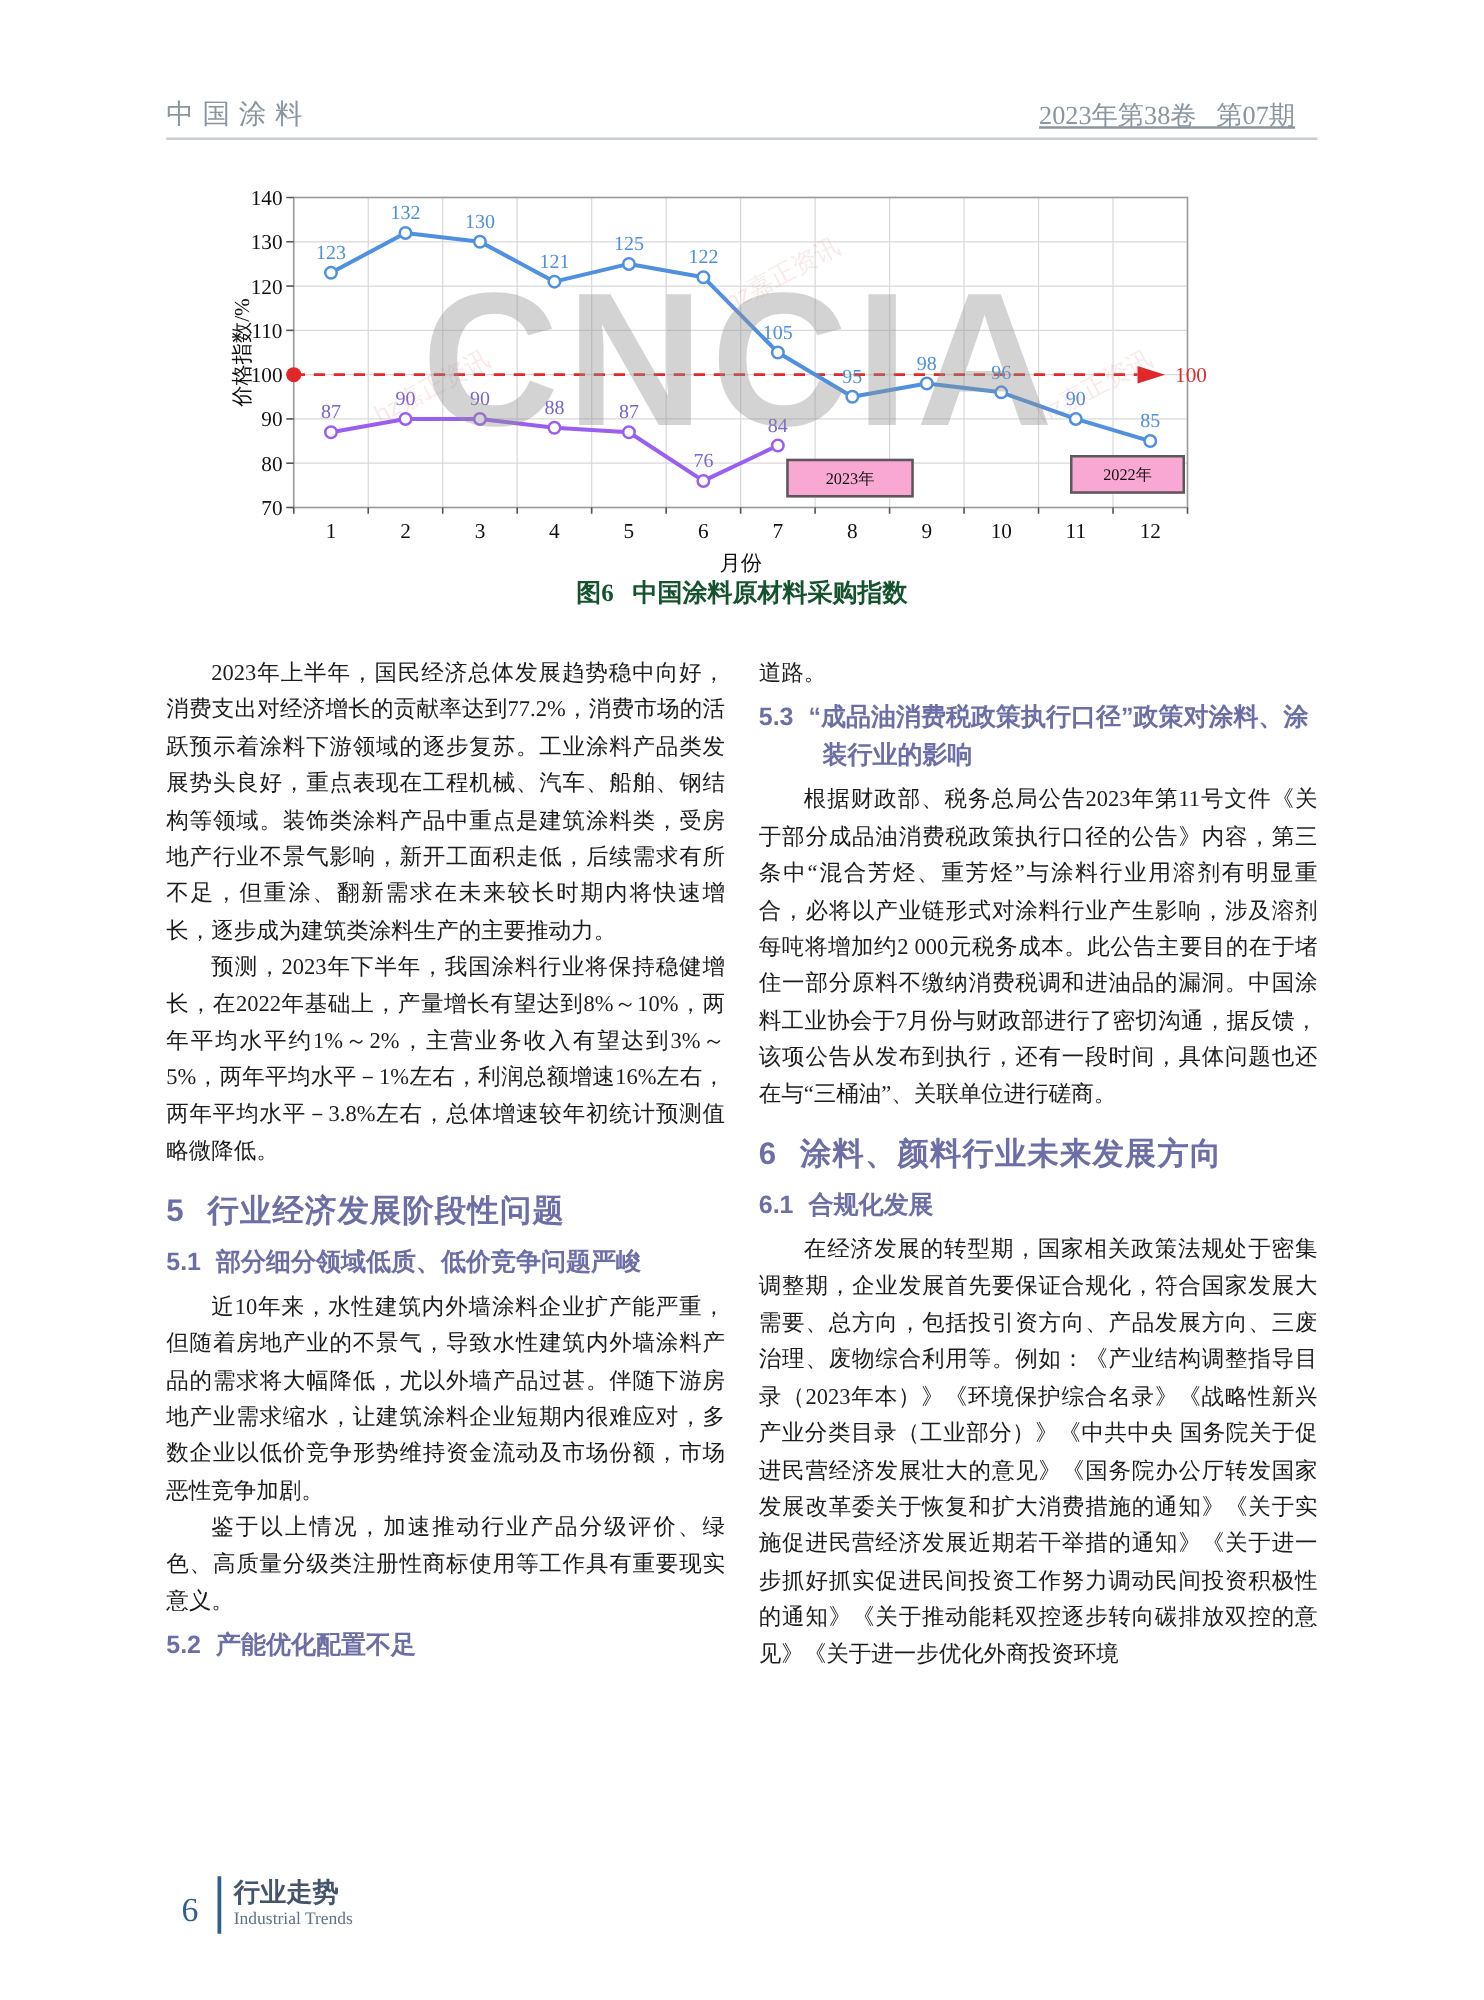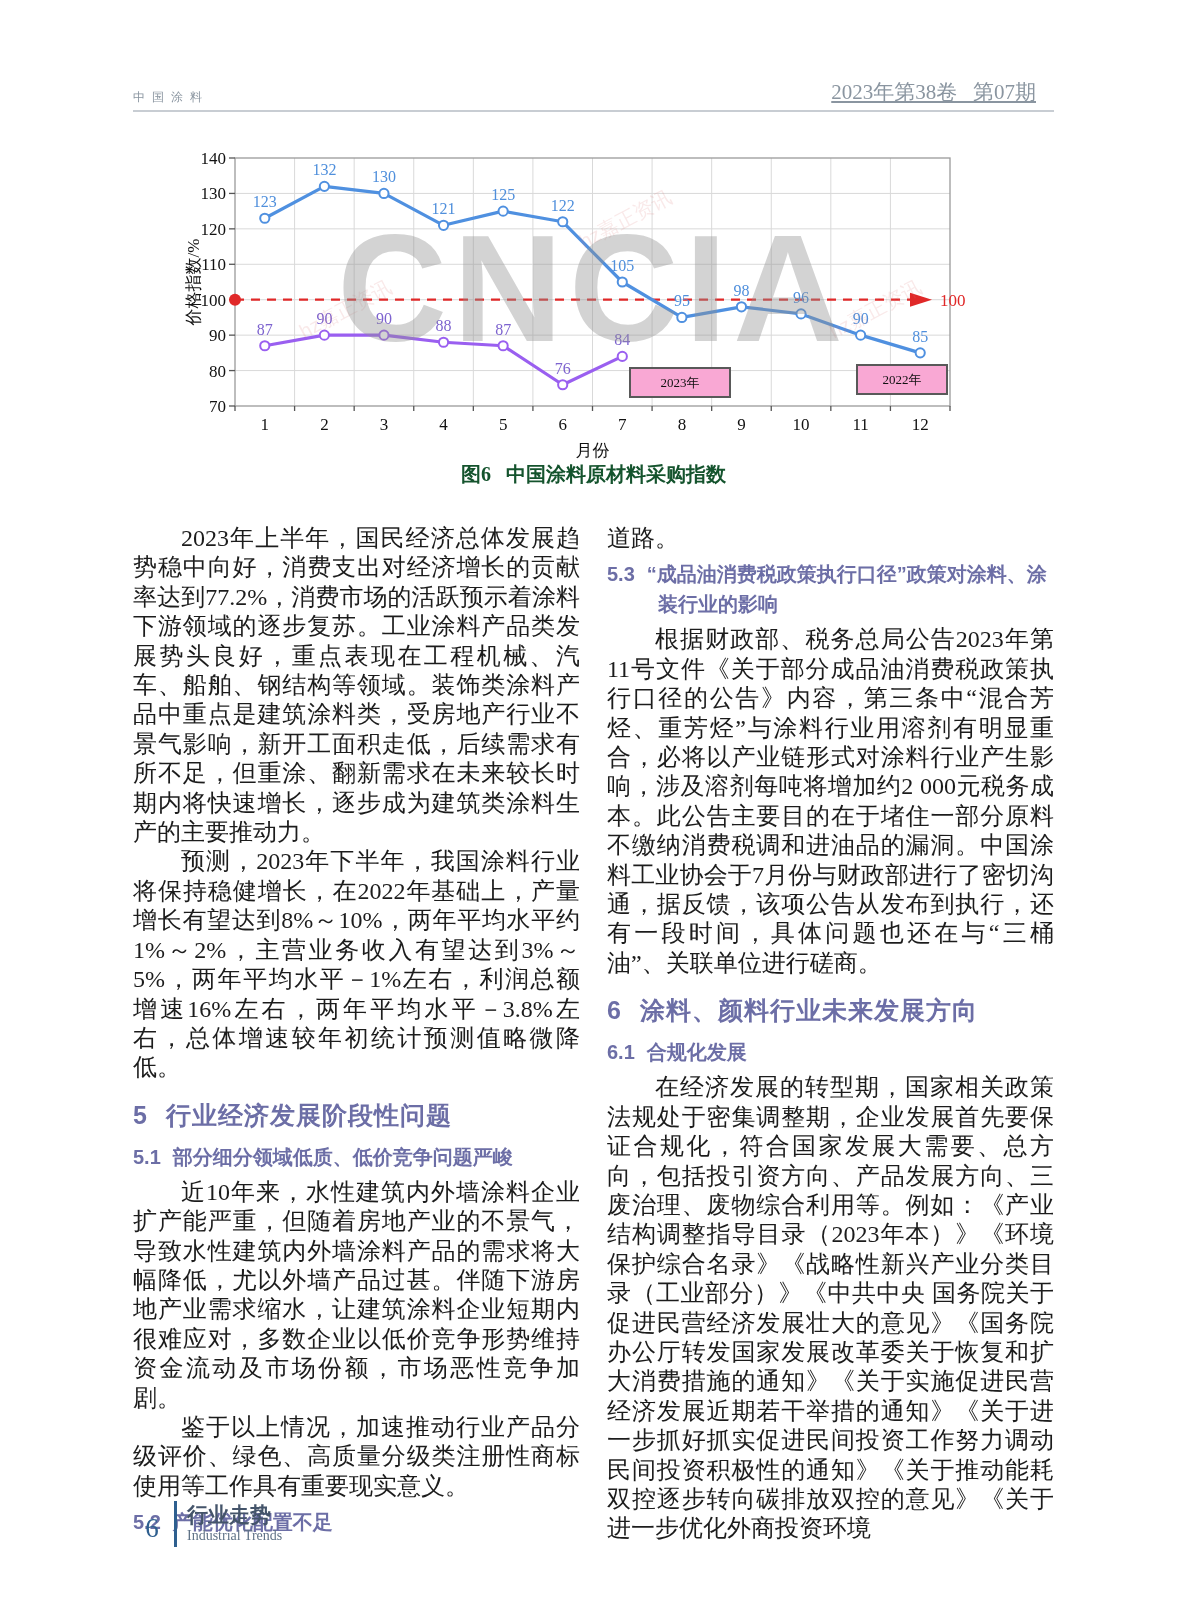--- a/index.html
+++ b/index.html
@@ -2,21 +2,21 @@
 <html><head>
 <meta charset="utf-8">
 <style>
   * { margin:0; padding:0; box-sizing:border-box; }
   body { background:#ffffff; font-family:"Liberation Serif","DejaVu Serif",serif; }
   .page { position:relative; width:1187px; height:1600px; background:#fff; overflow:hidden; }
 
   
   .pg-header { position:absolute; left:133px; top:80px; width:921px; height:32px;
                border-bottom:2px solid #c8cdd3; color:#8a95a0; }
-  .pg-header .journal { position:absolute; left:0; bottom:4px; font-size:12px; letter-spacing:7px; }
+  .pg-header .journal { position:absolute; left:0; bottom:4px; font-size:22px; letter-spacing:7px; }
   .pg-header .issue   { position:absolute; right:18px; bottom:4px; font-size:21px; white-space:pre-wrap;text-decoration:underline; }
 
   
   .chart-wrap { position:absolute; left:185px; top:146px; width:800px; height:318px; }
   .chart-wrap svg { position:absolute; left:0; top:0; }
   .cn-watermark { position:absolute; left:78px; top:62px; width:660px; text-align:center;
        font-family:"Liberation Sans",sans-serif; font-weight:700; font-size:152px; line-height:160px;
        letter-spacing:6px; color:rgba(145,145,145,0.40); z-index:2; pointer-events:none; }
   .wm-small { position:absolute; font-family:"Liberation Sans",sans-serif; font-size:20px;
        color:rgba(215,120,120,0.16); transform:rotate(-28deg); z-index:1; white-space:nowrap; }
@@ -28,21 +28,21 @@
   
   .fig-caption { position:absolute; left:133px; top:461px; width:921px; text-align:center; color:#14532d; }
   .fig-caption .cn { font-size:20px; font-weight:700; white-space:pre-wrap; }
   .fig-caption .en { font-size:19px; font-weight:700; margin-top:5px; white-space:pre-wrap; }
 
   
   .columns { position:absolute; left:133px; top:524px; width:921px; height:950px; }
   .col { position:absolute; top:0; width:447px; }
   .col-left  { left:0; }
   .col-right { left:474px; }
-  .para { font-size:24px; line-height:29.4px; text-align:justify; text-justify:inter-ideograph;
+  .para { font-size:18px; line-height:29.4px; text-align:justify; text-justify:inter-ideograph;
           color:#1c1c1c; text-indent:2em; }
   .para.no-indent { text-indent:0; }
   .sec-h1 { font-family:"Liberation Sans","DejaVu Sans",sans-serif; font-weight:700;
             font-size:25px; color:#6c6ea6; margin:16px 0 10px 0; letter-spacing:1px; }
   .sec-h1 .num { margin-right:18px; }
   .sec-h2 { font-family:"Liberation Sans","DejaVu Sans",sans-serif; font-weight:700;
             font-size:20px; color:#6c6ea6; margin:6px 0 6px 0; line-height:30px; }
   .sec-h2 .num { margin-right:12px; }
   .sec-h2.hang { padding-left:2.55em; text-indent:-2.55em; }
 

